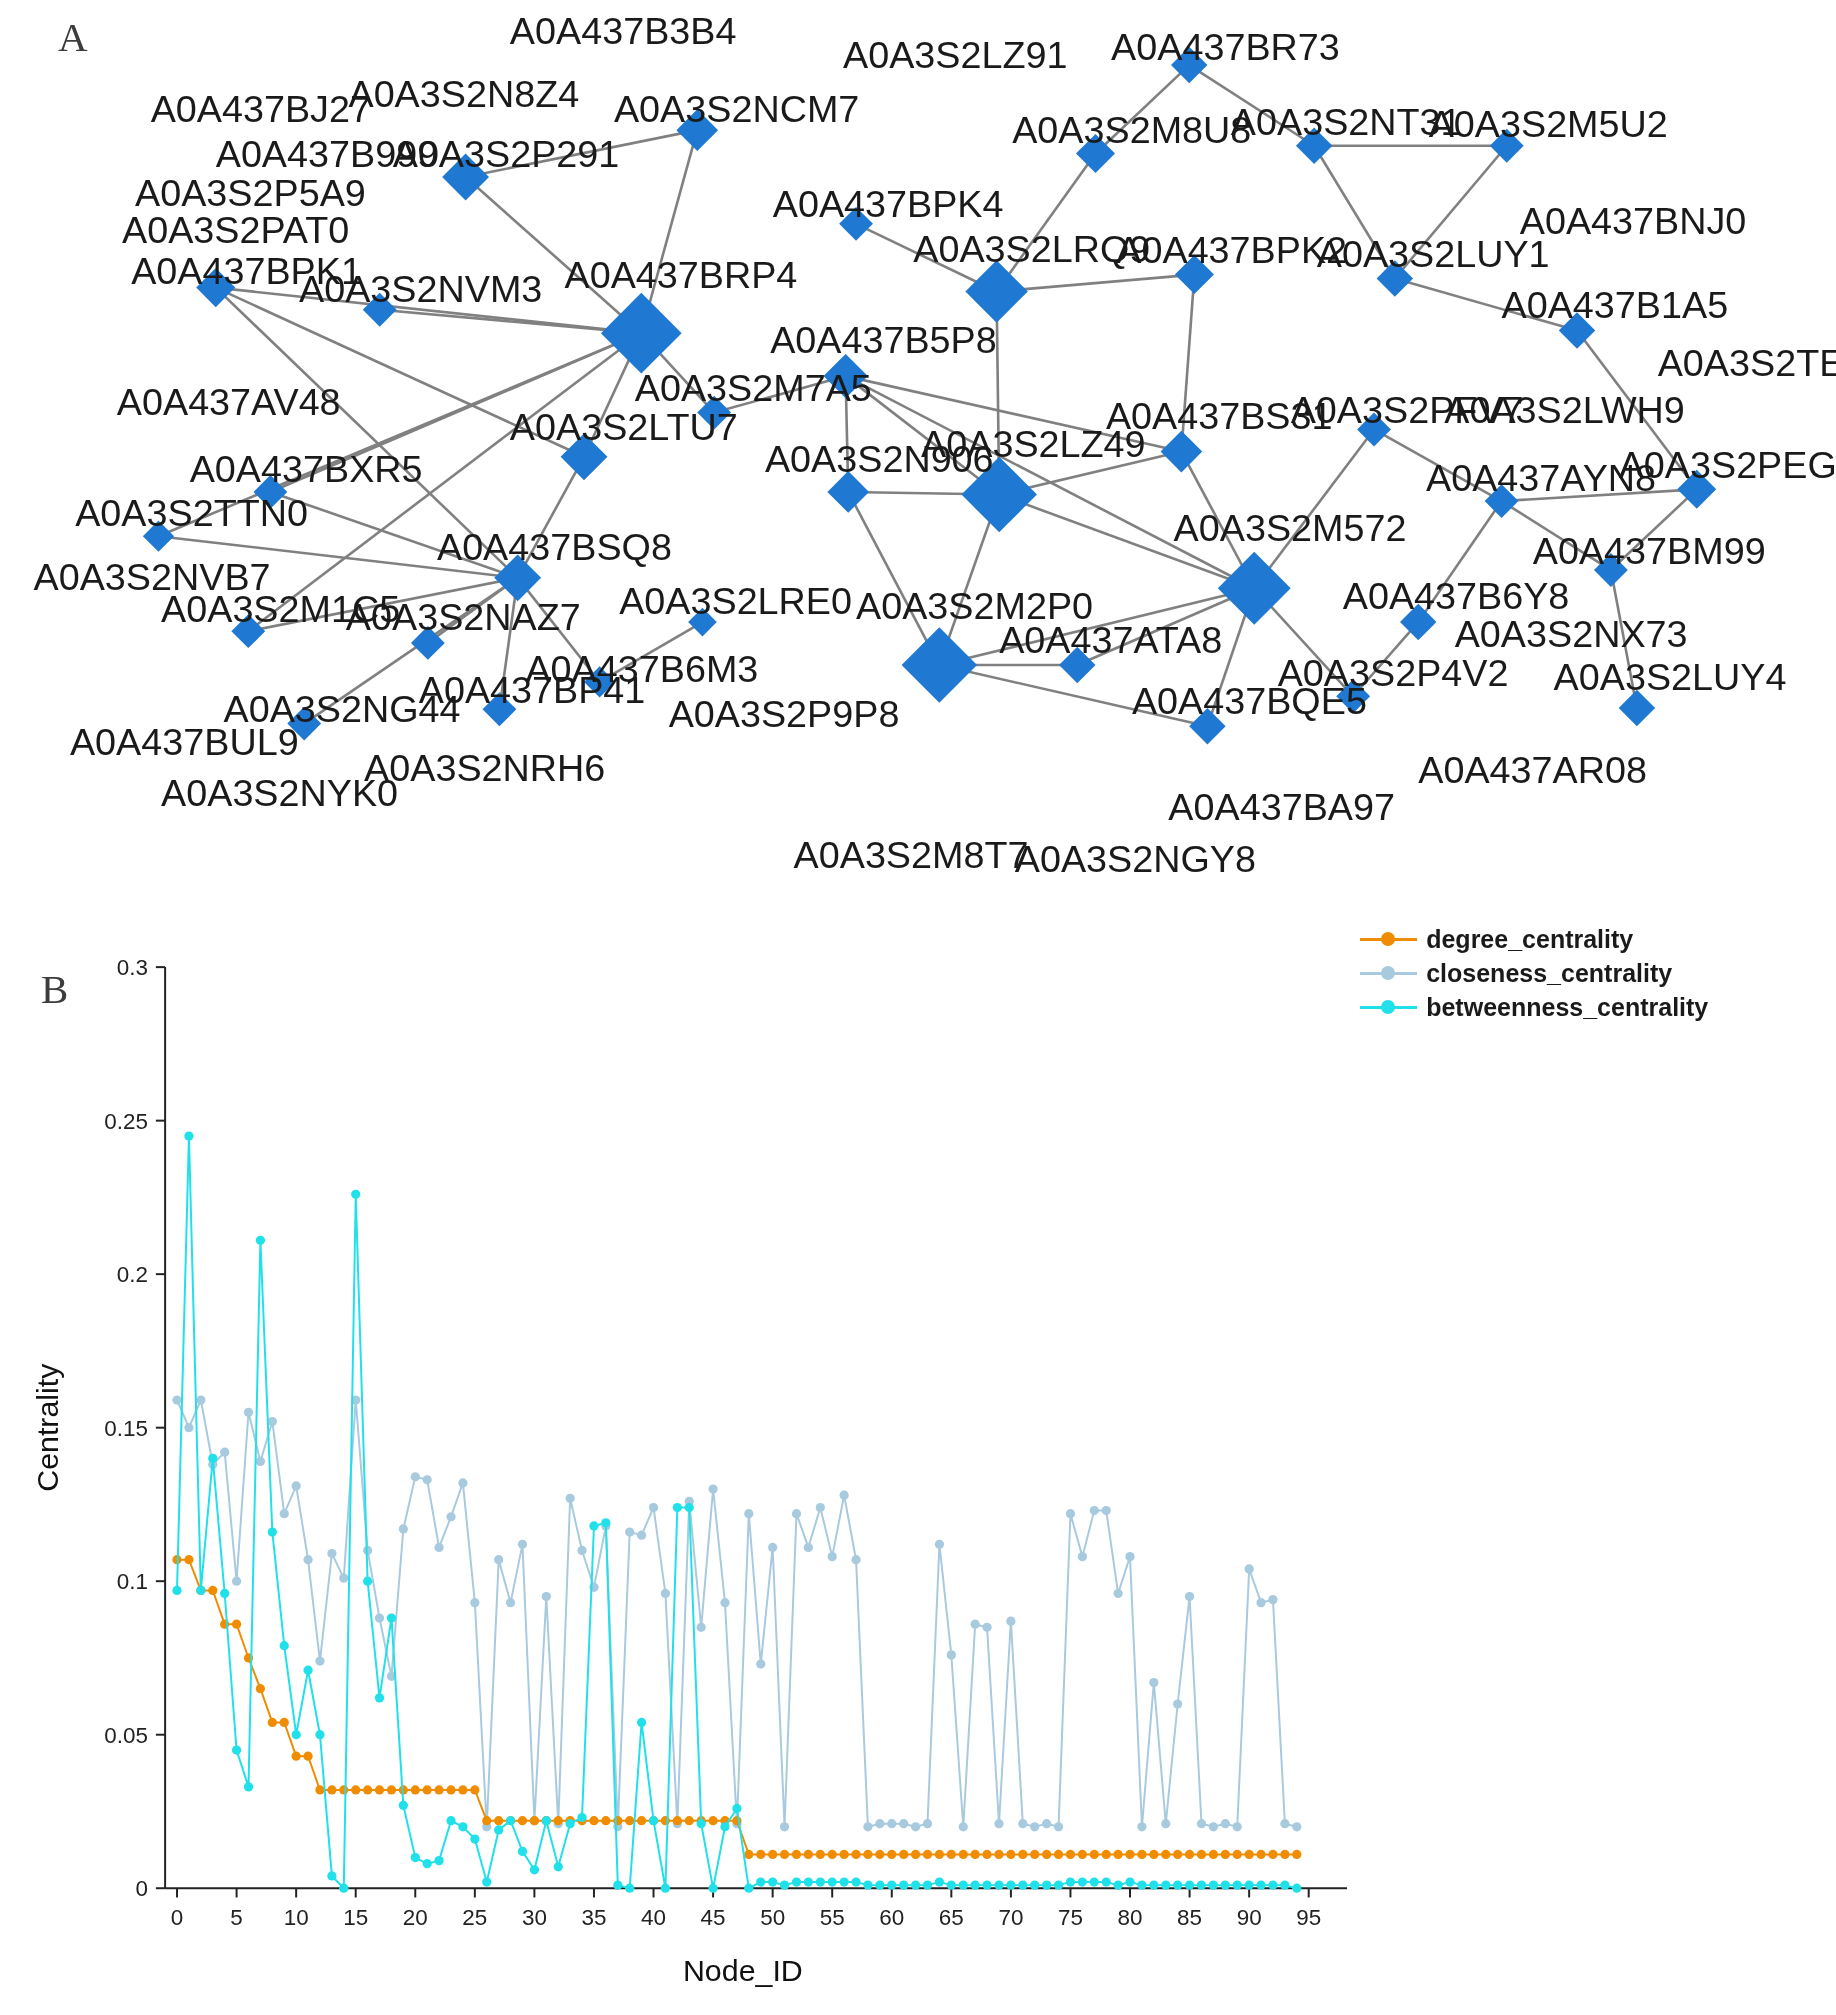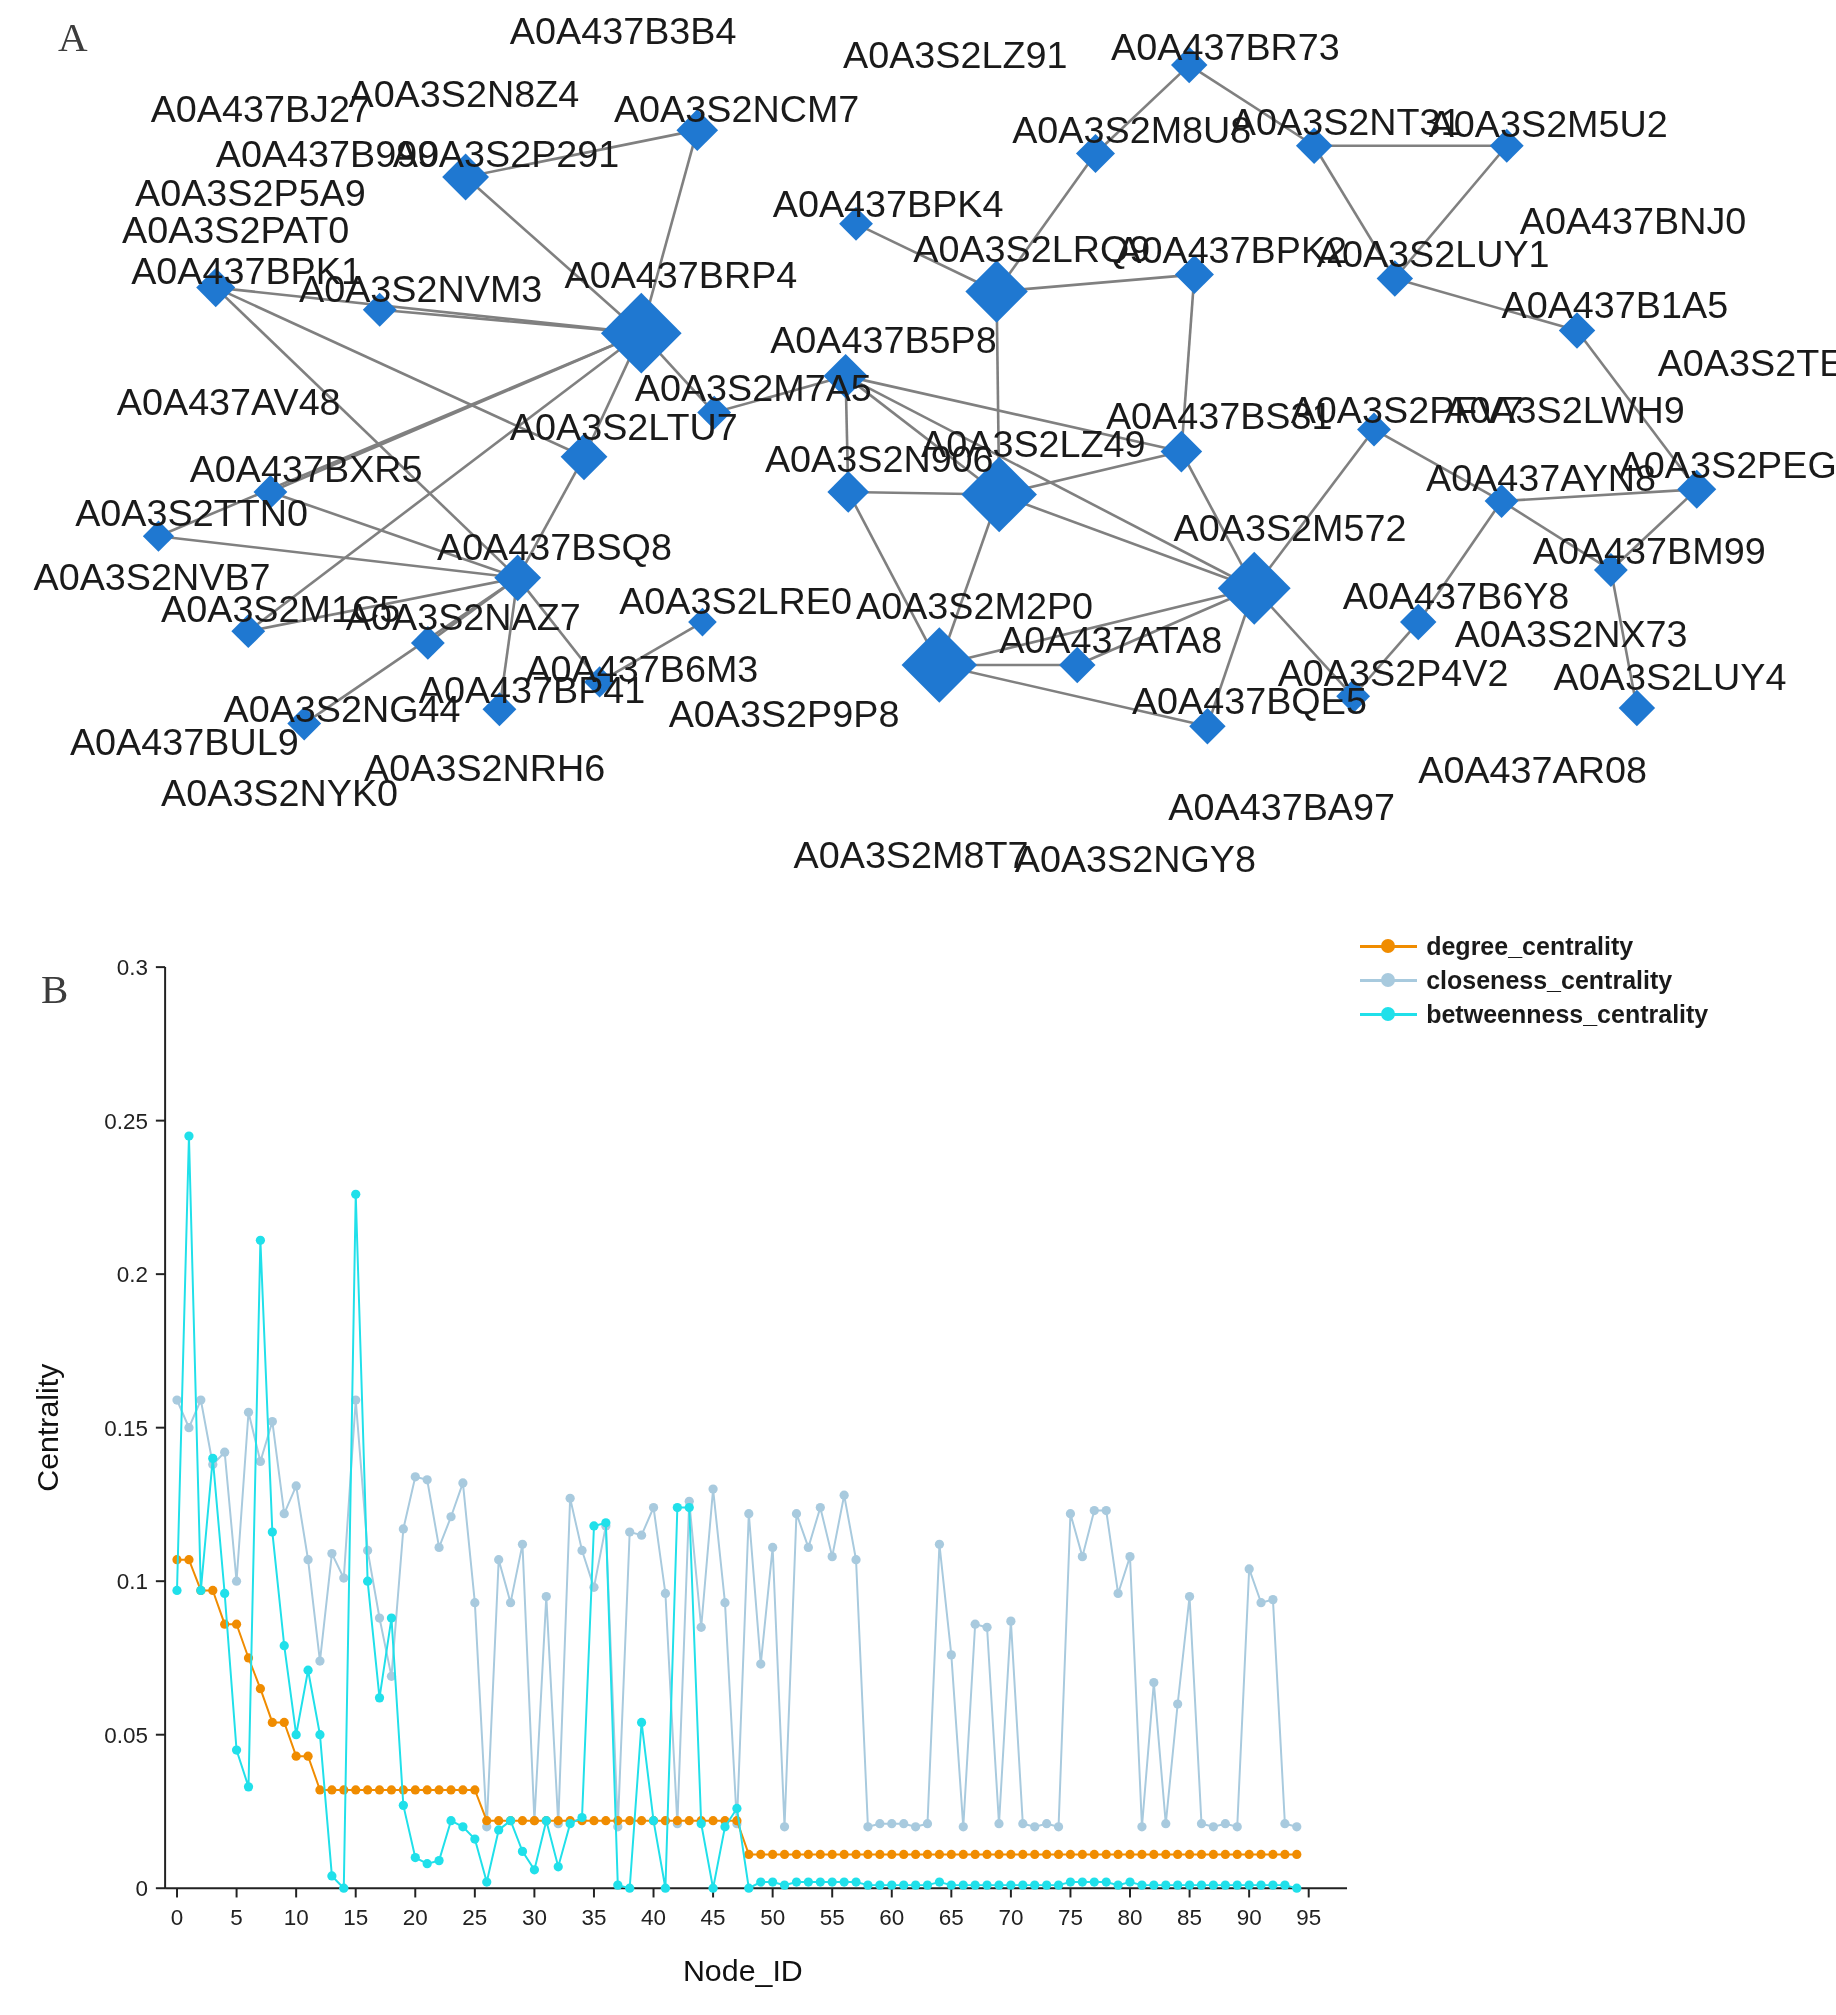--- a/index.html
+++ b/index.html
@@ -68,21 +68,21 @@
     font-family: "Liberation Sans", sans-serif;
   }
   .axis-title {
     font-size: 46px;
     fill: #111;
     font-family: "Liberation Sans", sans-serif;
   }
   #legend {
     position: absolute;
     left: 1360px;
-    top: 18px;
+    top: 11px;
     width: 409px;
   }
   .legend-row {
     display: flex;
     align-items: center;
     height: 34px;
   }
   .legend-marker {
     width: 57px;
     height: 14.5px;

